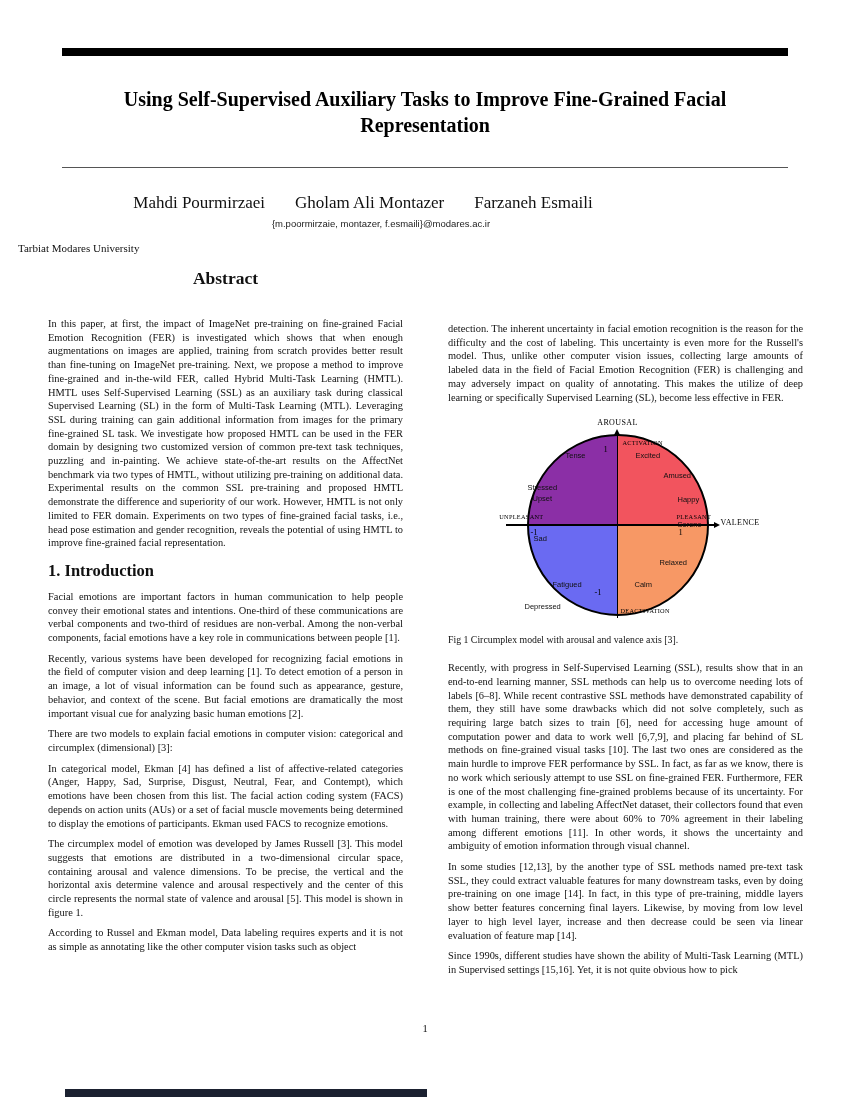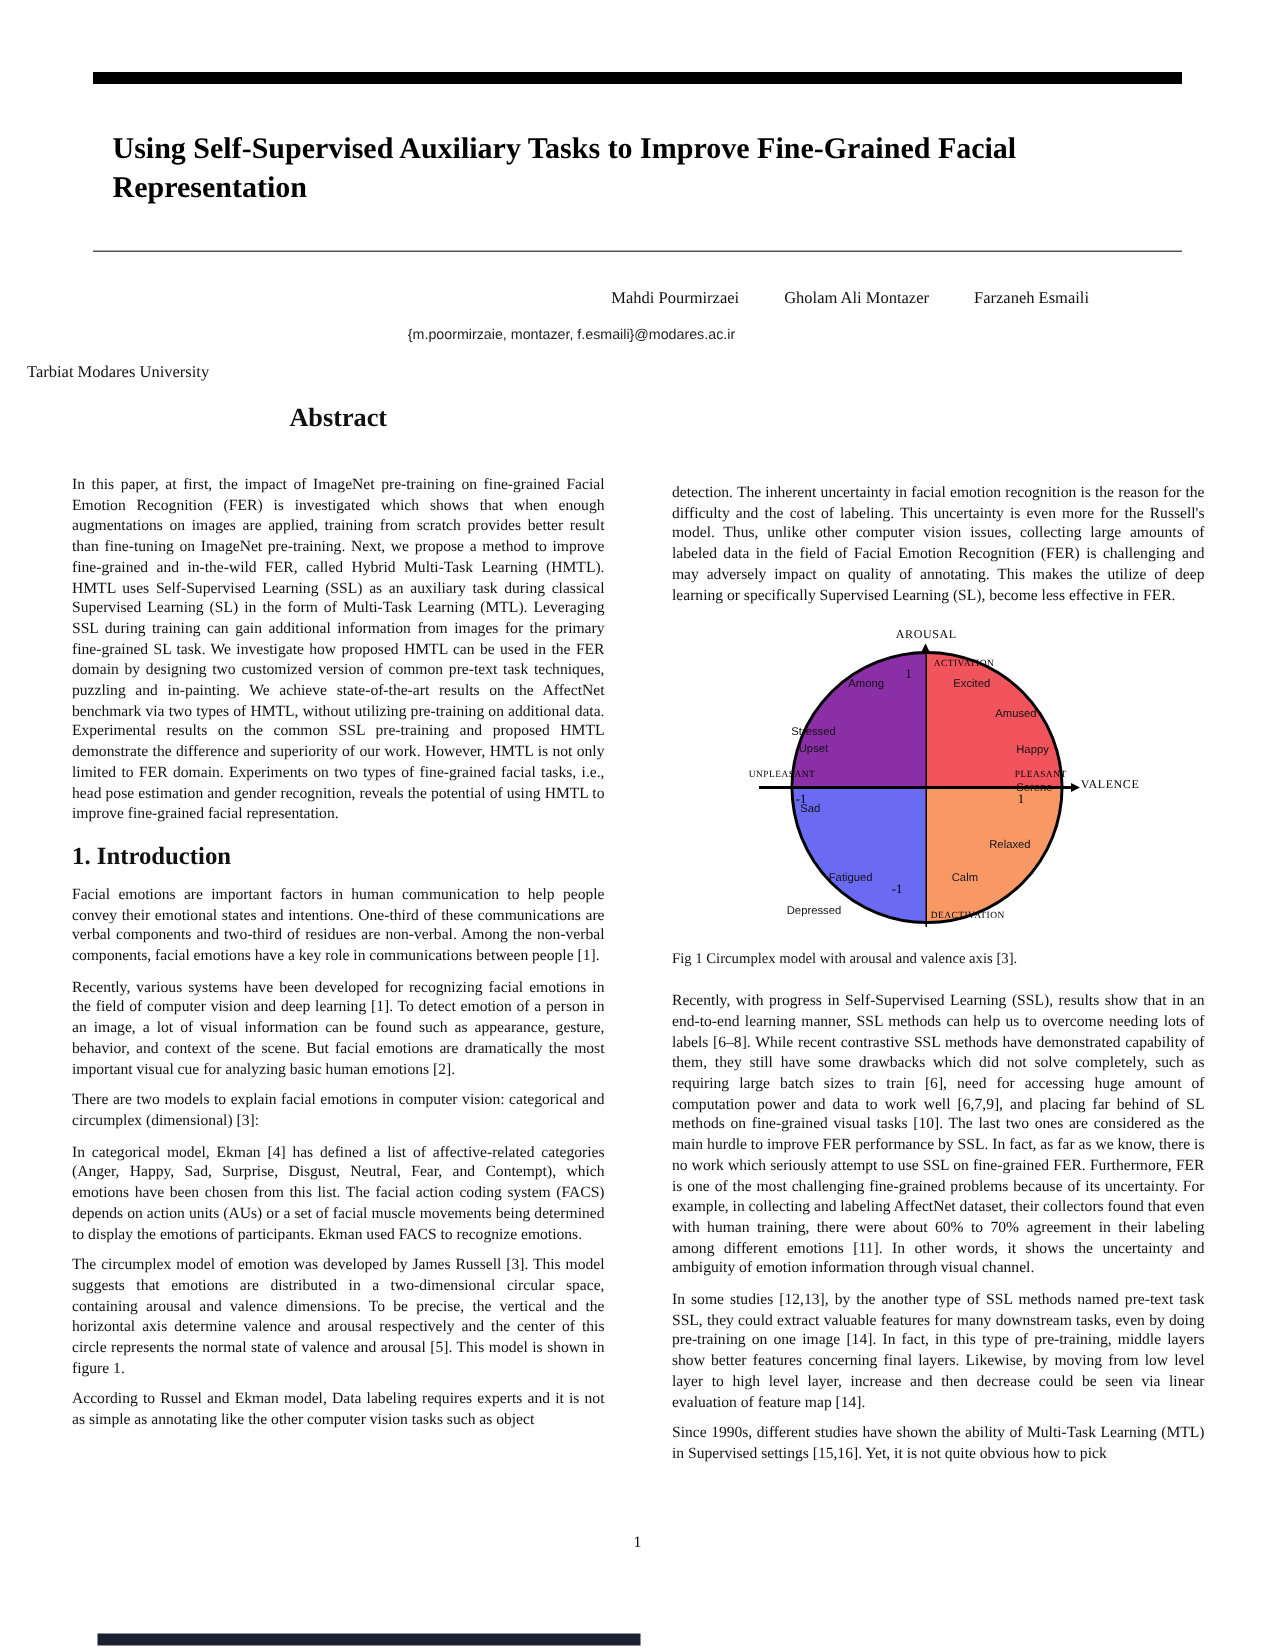--- a/index.html
+++ b/index.html
@@ -1,23 +1,23 @@
 <!DOCTYPE html>
 <html><head>
 <meta charset="utf-8">
 <style>
   html,body{margin:0;padding:0;background:#fff;}
   .page{position:relative;width:850px;height:1100px;background:#fff;overflow:hidden;
         font-family:"Liberation Serif", serif;color:#111;}
   .top-bar{position:absolute;left:62px;top:48px;width:726px;height:8px;background:#000;}
-  .title{position:absolute;left:75px;top:86px;width:700px;margin:0;
+  .title{position:absolute;left:75px;top:86px;width:700px;margin:0;text-align:center;
          font-size:20px;font-weight:bold;line-height:1.3;color:#000;}
   .title-rule{position:absolute;left:62px;top:159px;width:726px;height:0;border:none;border-top:1px solid #555;}
-  .authors{position:absolute;left:0;top:193px;width:726px;display:flex;justify-content:flex-end;gap:30px;
-           font-size:11px;}
+  .authors{position:absolute;left:0;top:193px;width:726px;display:flex;justify-content:center;gap:30px;
+           font-size:17px;}
   .email{position:absolute;left:0;top:218px;width:762px;text-align:center;
          font-family:"Liberation Sans", sans-serif;font-size:9.5px;color:#222;}
   .affiliation{position:absolute;left:0;top:242px;width:850px;font-size:11px;margin-left:18px;}
   .columns{position:absolute;left:48px;top:268px;width:755px;display:flex;gap:45px;}
   .col{width:355px;}
   .col.right{padding-top:54px;}
   .abstract-heading{margin:0 0 28px 0;text-align:center;font-size:17.5px;font-weight:bold;}
   .section-heading{margin:11px 0 9px 0;font-size:16.5px;font-weight:bold;}
   p.body{margin:0 0 7px 0;font-size:10.4px;line-height:13.7px;text-align:justify;}
   .caption{font-size:9.8px;margin:0 0 16px 0;}
@@ -98,21 +98,21 @@
         <div class="arrow-right"></div>
         <span class="axlbl small lbl-activation">ACTIVATION</span>
         <span class="axlbl small lbl-deactivation">DEACTIVATION</span>
         <span class="axlbl big lbl-valence">VALENCE</span>
         <span class="axlbl small lbl-pleasant">PLEASANT</span>
         <span class="axlbl small lbl-unpleasant">UNPLEASANT</span>
         <span class="tick tick-top">1</span>
         <span class="tick tick-bottom">-1</span>
         <span class="tick tick-left">-1</span>
         <span class="tick tick-right">1</span>
-        <span class="emo emo-tense">Among</span>
+        <span class="emo emo-tense">Tense</span>
         <span class="emo emo-excited">Excited</span>
         <span class="emo emo-stressed">Stressed</span>
         <span class="emo emo-amused">Amused</span>
         <span class="emo emo-upset">Upset</span>
         <span class="emo emo-happy">Happy</span>
         <span class="emo emo-sad">Sad</span>
         <span class="emo emo-serene">Serene</span>
         <span class="emo emo-depressed">Depressed</span>
         <span class="emo emo-relaxed">Relaxed</span>
         <span class="emo emo-fatigued">Fatigued</span>

